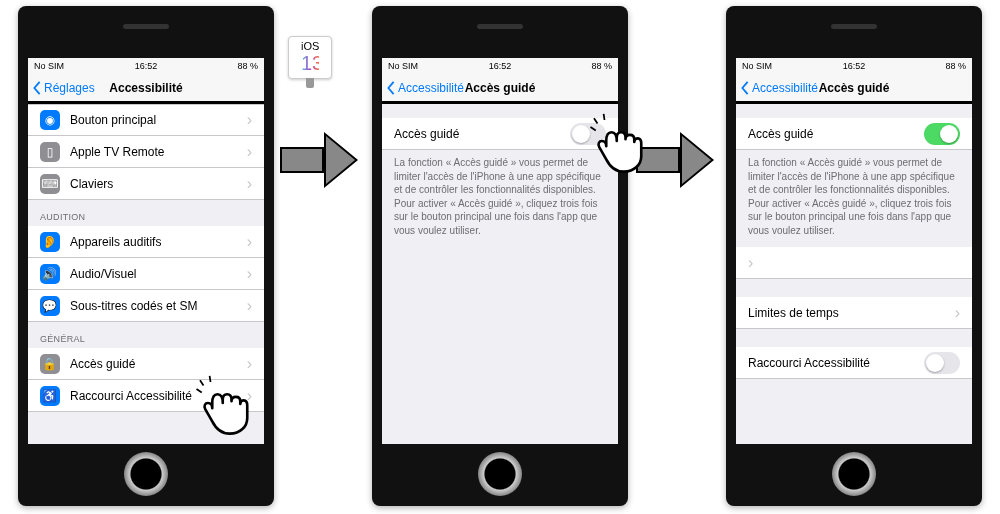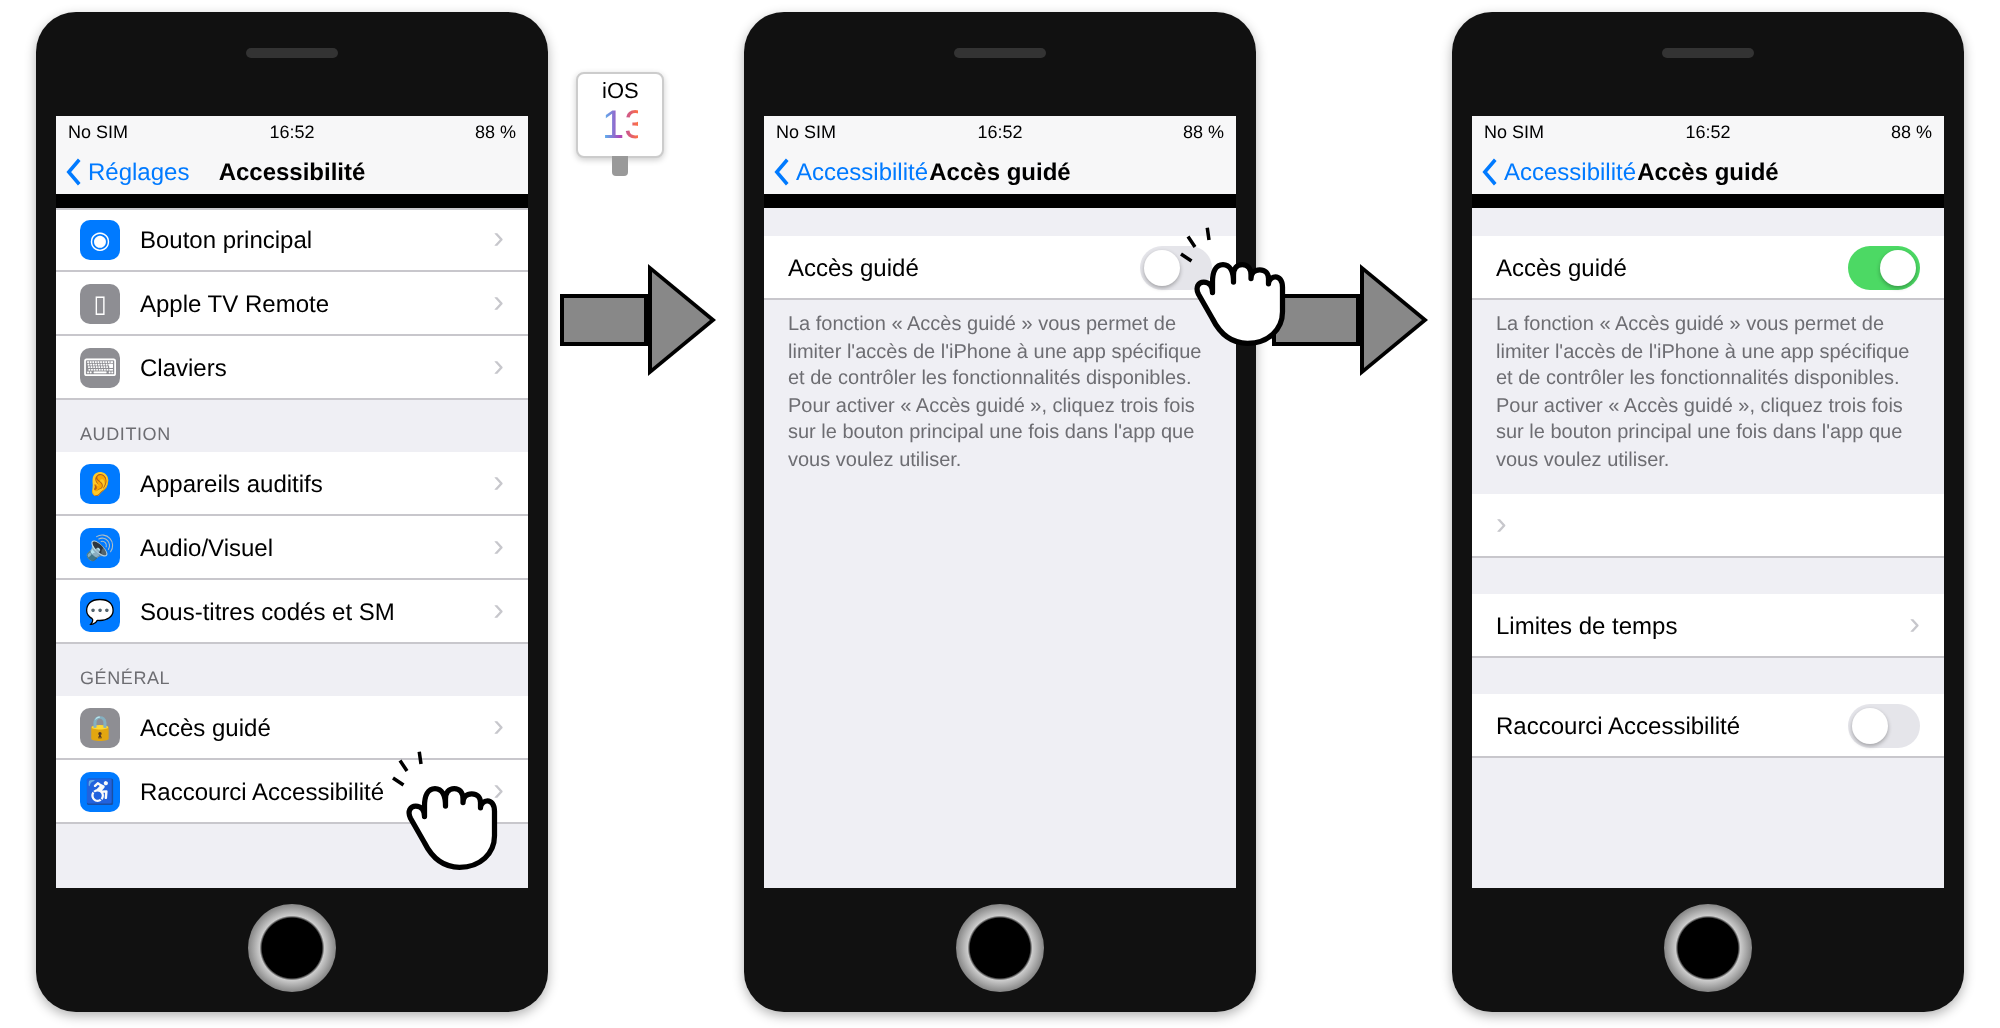--- a/index.html
+++ b/index.html
@@ -1,21 +1,21 @@
 <!DOCTYPE html>
 <html><head><meta charset="utf-8"><style>
 *{box-sizing:border-box;margin:0;padding:0;font-family:-apple-system,Helvetica,Arial,sans-serif;-webkit-font-smoothing:antialiased}
 body{background:#fff;width:1000px;height:514px;position:relative;overflow:hidden}
-.phone{position:absolute;width:256px;height:500px;background:#111;border-radius:20px;padding:8px;box-shadow:0 2px 6px rgba(0,0,0,.3)}
+.phone{position:absolute;width:256px;height:500px;background:#111;border-radius:8px;padding:8px;box-shadow:0 2px 6px rgba(0,0,0,.3)}
 .phone::before{content:"";position:absolute;top:18px;left:50%;transform:translateX(-50%);width:46px;height:5px;background:#333;border-radius:3px}
 .phone::after{content:"";position:absolute;bottom:10px;left:50%;transform:translateX(-50%);width:44px;height:44px;border-radius:50%;background:radial-gradient(circle at 50% 50%,#000 48%,#ccc 52%,#888 70%,#444 100%)}
 .screen{position:absolute;top:52px;left:10px;right:10px;bottom:62px;background:#efeff4;overflow:hidden}
 .sb{height:16px;background:#f7f7f8;font-size:9px;display:flex;align-items:center;justify-content:space-between;padding:0 6px;color:#000}
 .sb .c{position:absolute;left:0;right:0;text-align:center}
-.nav{height:30px;background:#f7f7f8;border-bottom:7px solid #000000;position:relative;display:flex;align-items:center}
+.nav{height:30px;background:#f7f7f8;border-bottom:3px solid #000000;position:relative;display:flex;align-items:center}
 .back{color:#007aff;display:flex;align-items:center;font-size:12px;padding-left:4px;max-width:95px;white-space:nowrap;overflow:hidden}
 .back svg{width:10px;height:14px;margin-right:2px}
 .ntitle{position:absolute;left:0;right:0;text-align:center;font-weight:600;font-size:12px;pointer-events:none}
 .content{position:absolute;top:46px;left:0;right:0;bottom:0;overflow:hidden}
 .hdr{font-size:9px;color:#6d6d72;padding:12px 12px 4px;text-transform:uppercase;letter-spacing:.3px}
 .ftr{font-size:10px;color:#6d6d72;padding:6px 12px 10px;line-height:1.35}
 .cell{background:#fff;min-height:32px;display:flex;align-items:center;padding:0 12px;font-size:12px;border-bottom:.5px solid #c8c7cc;position:relative}
 .cell:first-of-type{border-top:.5px solid #c8c7cc}
 .ic{width:20px;height:20px;border-radius:5px;margin-right:10px;display:flex;align-items:center;justify-content:center;color:#fff;font-size:12px;flex-shrink:0}
 .chev{color:#c7c7cc;font-size:16px;line-height:1}

